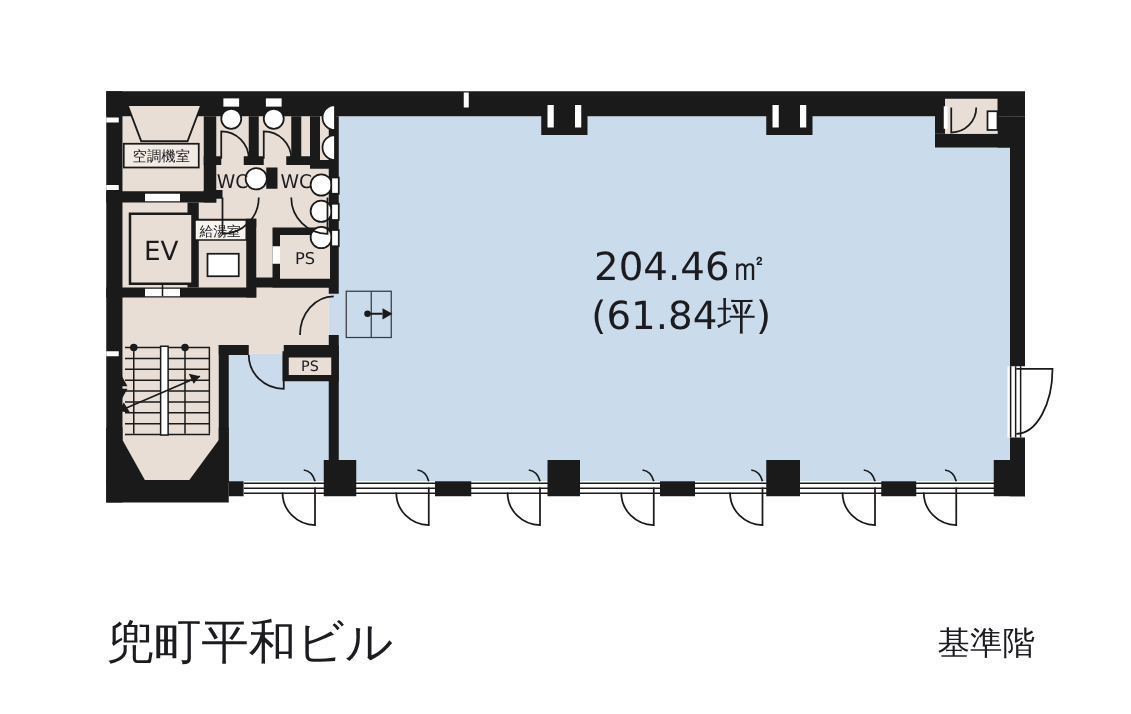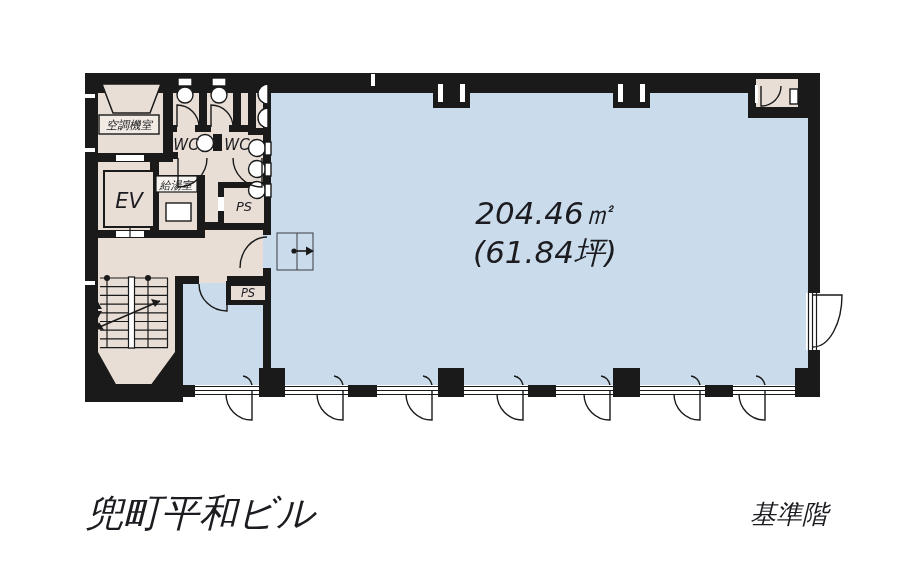--- a/index.html
+++ b/index.html
@@ -1,17 +1,17 @@
 <!DOCTYPE html>
 <html><head>
 <meta charset="utf-8">
 <style>
   html,body{margin:0;padding:0;background:#ffffff;}
   .page{position:relative;width:905px;height:571px;background:#ffffff;overflow:hidden;
-        font-family:"DejaVu Sans","Liberation Sans",sans-serif;font-style:italic;}
+        font-family:"DejaVu Sans","Liberation Sans",sans-serif;}
   svg{display:block;}
   text{font-family:"DejaVu Sans","Liberation Sans",sans-serif;fill:#1b1b20;}
   .room-label{font-weight:500;}
 </style>
 </head>
 <body>
 
 <div class="page">
 <svg width="905" height="571" viewBox="0 0 905 571">
 

